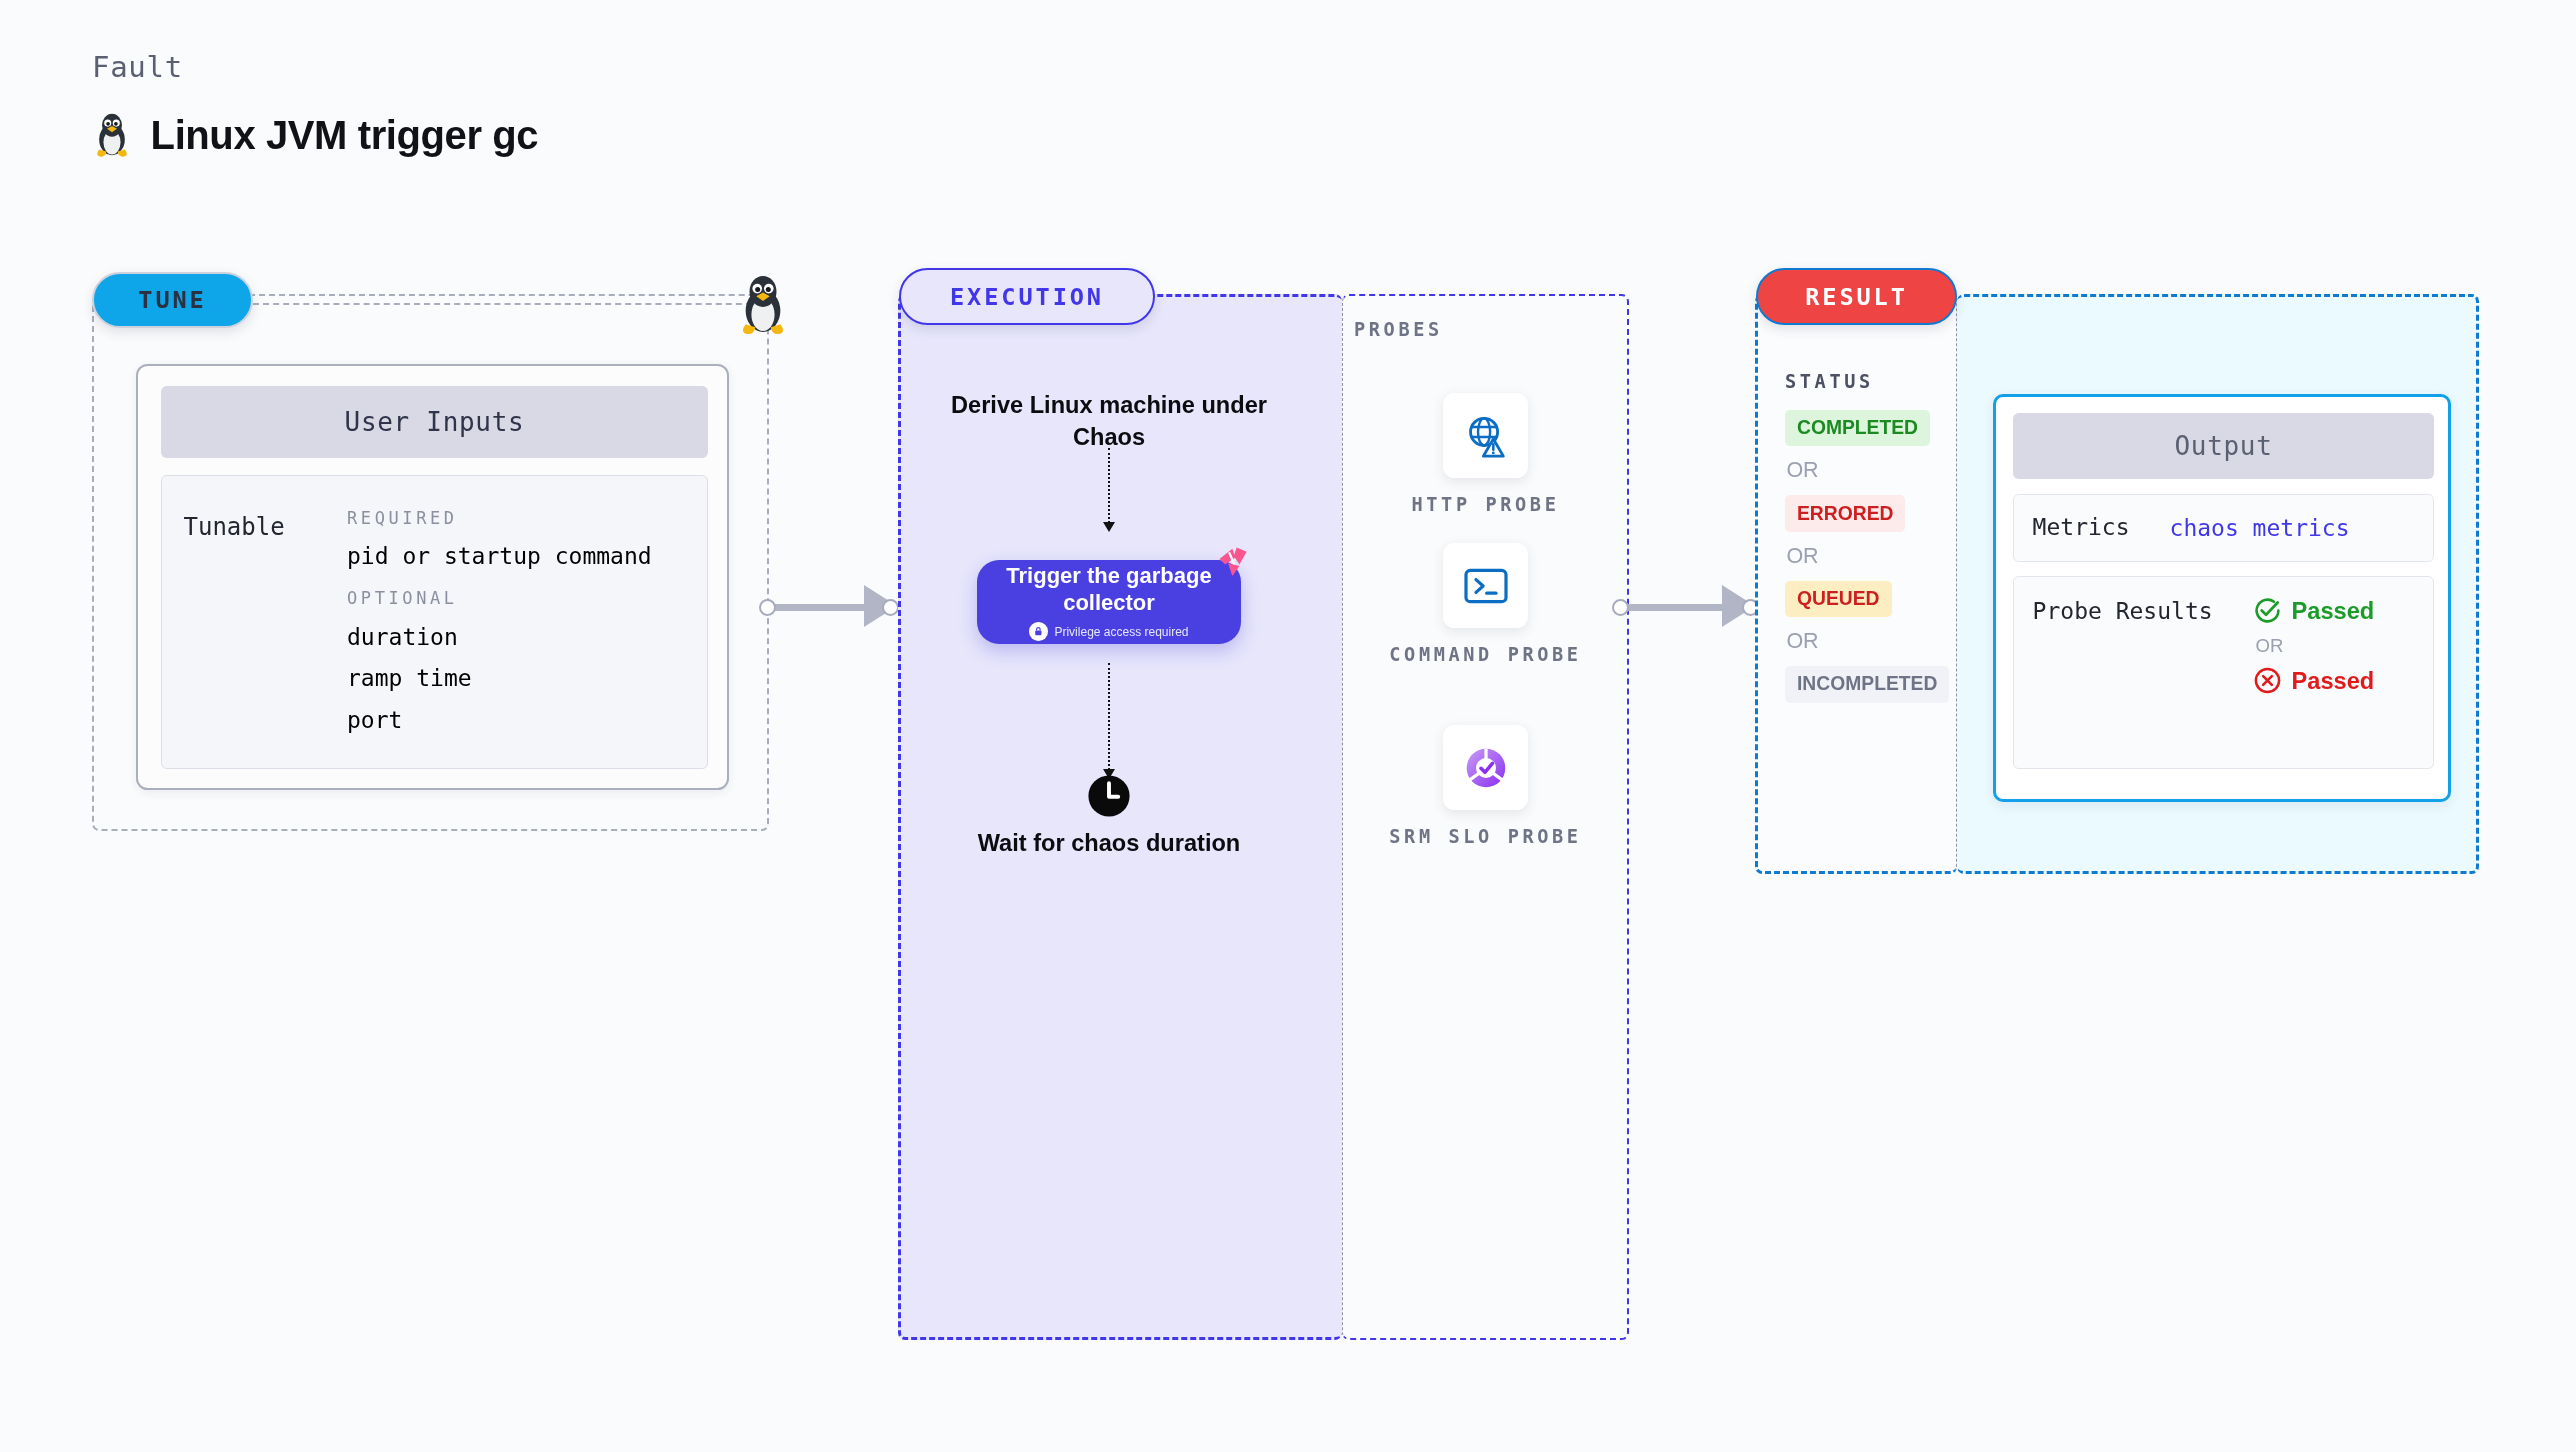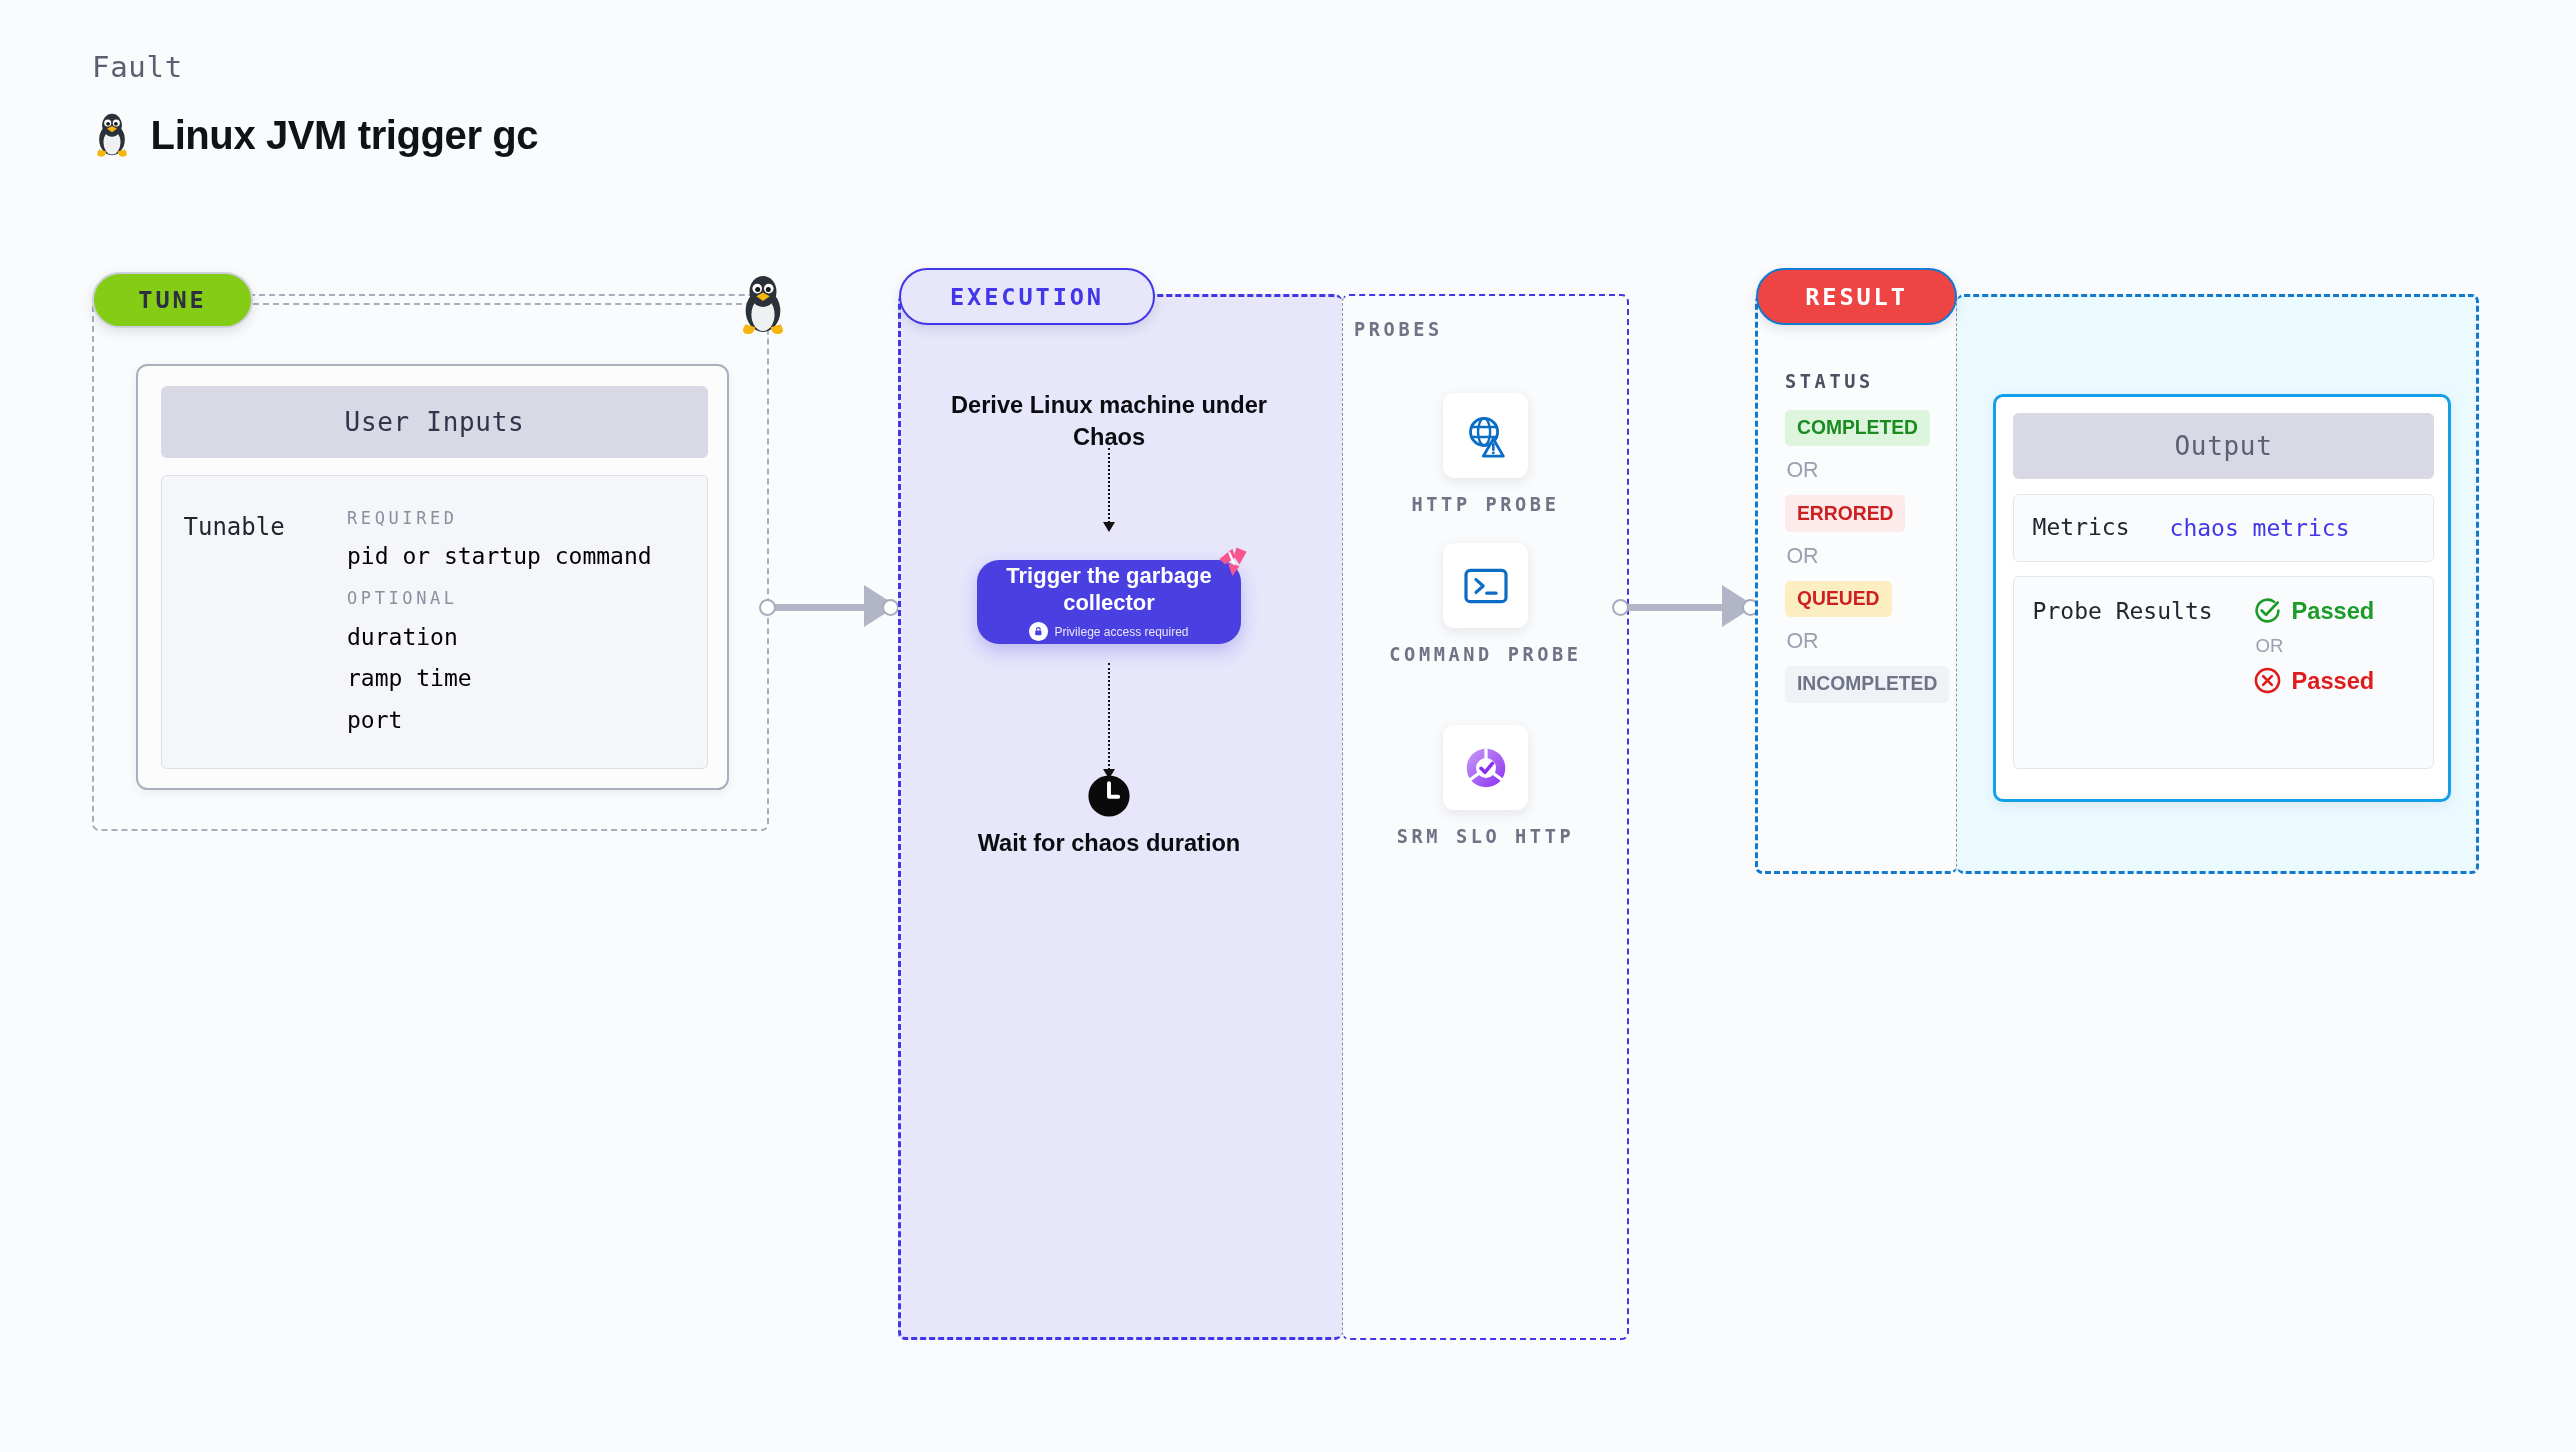--- a/index.html
+++ b/index.html
@@ -34,21 +34,21 @@
     z-index:6;
   }
 
   
   #tune-panel{
     left:92px;top:294px;width:677px;height:537px;
     border:2.1px dashed #a7adbb;background:transparent;
   }
   #tune-pill{
     left:92px;top:272px;width:161px;height:56px;
-    background:#84cc16;border:2.1px solid #cdd1dc;color:#2c3040;font-size:23.6px;
+    background:#0ea5e9;border:2.1px solid #cdd1dc;color:#2c3040;font-size:23.6px;
   }
   #tune-card{
     position:absolute;left:136px;top:364px;width:593px;height:426px;
     background:#fcfcfd;border:2.1px solid #a9afbd;border-radius:11.5px;
     box-sizing:border-box;box-shadow:0 2.9px 10px rgba(40,45,80,.07);
   }
   #user-inputs-header{
     position:absolute;left:23px;top:20px;width:547px;height:72px;
     background:#d8d9e4;border-radius:5.7px;
     display:flex;align-items:center;justify-content:center;
@@ -391,21 +391,21 @@
           <stop offset="0%" stop-color="#c79cf7"></stop>
             <stop offset="100%" stop-color="#8b2ff0"></stop>
         </linearGradient>
       </defs>
       <circle cx="35" cy="35" r="27" fill="url(#sloG)"></circle>
       <path d="M35 8 V35 M35 35 L12 52 M35 35 L58 52" stroke="#ffffff" stroke-width="4.5"></path>
       <circle cx="35" cy="35" r="14" fill="#ffffff"></circle>
       <path d="M28 35.5 L33.5 41 L44 28.5" stroke="#8b2ff0" stroke-width="5" fill="none" stroke-linecap="round" stroke-linejoin="round"></path>
     </svg>
   </div>
-  <div class="probe-label">SRM SLO HTTP</div>
+  <div class="probe-label">SRM SLO PROBE</div>
 </div>
 
 <div class="connector" id="conn2">
   <div class="conn-line"></div>
   <div class="conn-head"></div>
   <div class="conn-dot"></div>
   <div class="conn-dot right"></div>
 </div>
 
 <div class="panel" id="result-status-panel"></div>

